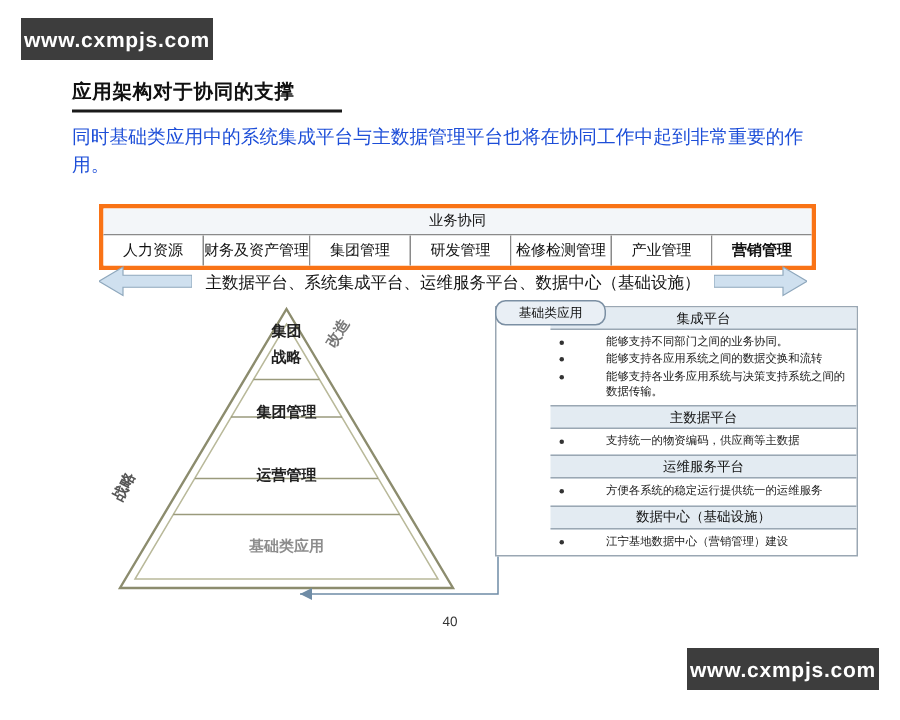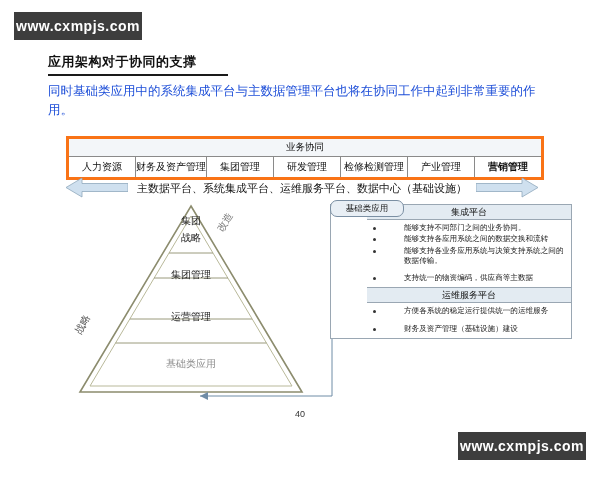--- a/index.html
+++ b/index.html
@@ -143,20 +143,21 @@
     text-align: center;
   }
 
   
   #pyramid-area {
     position: absolute;
     left: 22px;
     top: 150px;
     width: 250px;
     height: 200px;
+    font-weight: bold;
   }
   #pyramid-svg {
     position: absolute;
     left: 0;
     top: 0;
   }
   .pyr-label {
     position: absolute;
     font-size: 10px;
     color: #222;
@@ -349,39 +350,41 @@
         <div class="bullet">
             <span class="dot"></span>
             <span class="txt">能够支持各应用系统之间的数据交换和流转</span>
           </div>
         <div class="bullet">
             <span class="dot"></span>
             <span class="txt">能够支持各业务应用系统与决策支持系统之间的数据传输。</span>
           </div>
       </div>
 
+      <div class="sec-head">主数据平台</div>
       <div class="sec-body">
         <div class="bullet">
             <span class="dot"></span>
             <span class="txt">支持统一的物资编码，供应商等主数据</span>
           </div>
       </div>
 
       <div class="sec-head">运维服务平台</div>
       <div class="sec-body">
         <div class="bullet">
             <span class="dot"></span>
             <span class="txt">方便各系统的稳定运行提供统一的运维服务</span>
           </div>
       </div>
 
+      <div class="sec-head">数据中心（基础设施）</div>
       <div class="sec-body">
         <div class="bullet">
             <span class="dot"></span>
-            <span class="txt">财务及资产管理（基础设施）建设</span>
+            <span class="txt">江宁基地数据中心（营销管理）建设</span>
           </div>
       </div>
     </div>
     <div id="panel-tag">基础类应用</div>
   </div>
 
   <div id="page-num">40</div>
 </div>
 
 </body></html>

